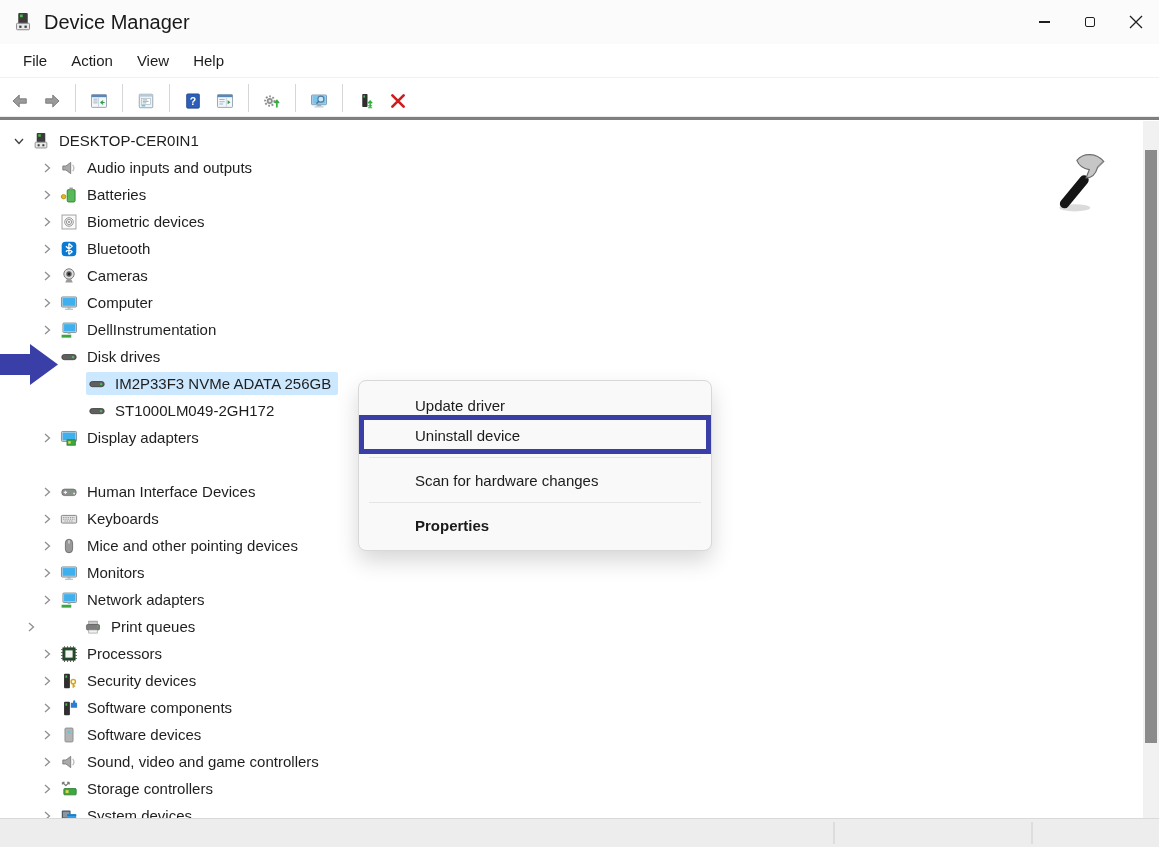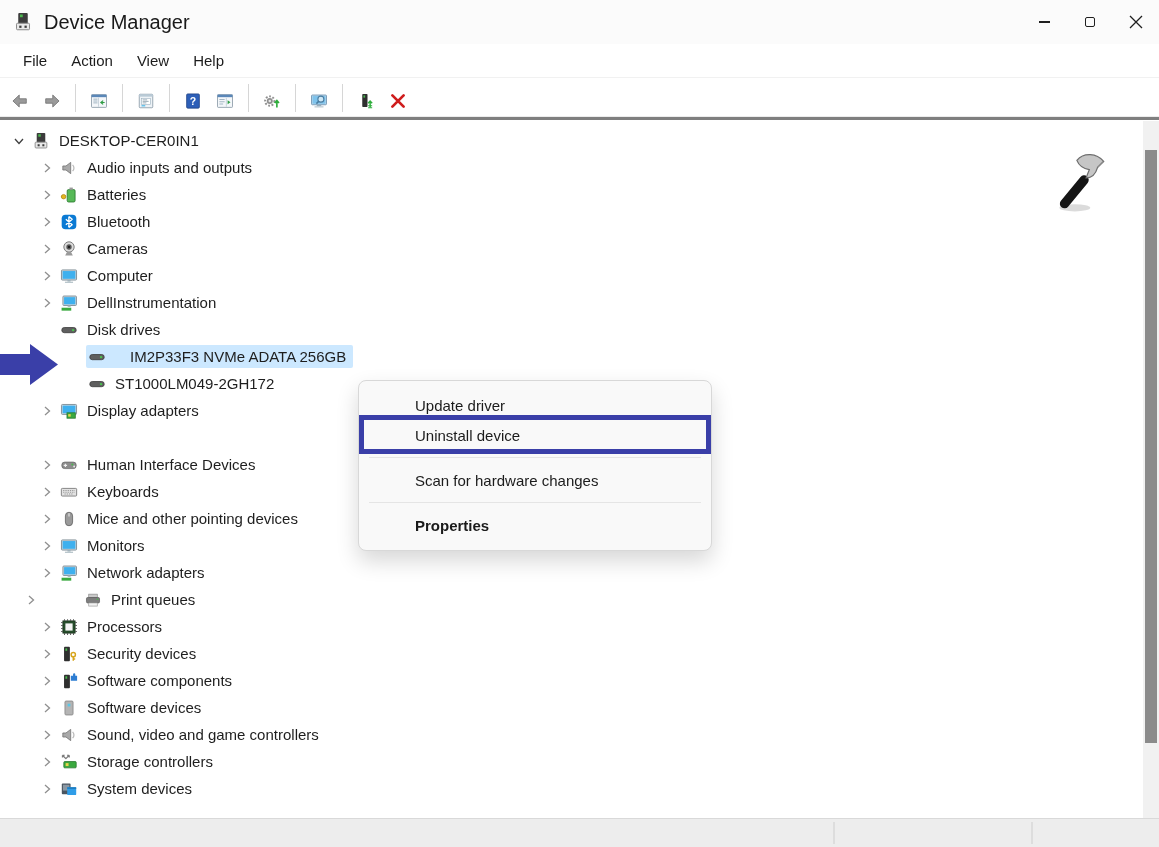--- a/index.html
+++ b/index.html
@@ -35,21 +35,21 @@
   .band { position:absolute; top:116px; left:0; right:0; height:5px;
           background:linear-gradient(#ececec 0 1px, #7f7f7f 1px 4px, #ffffff 4px); }
 
   
   .tree { position:absolute; top:121px; left:0; right:16px; bottom:29px; background:#ffffff; overflow:hidden; padding-top:6px;border-radius:10px; }
   .tree-row { height:27px; display:flex; align-items:center; font-size:15px; color:#1e1e1e; white-space:nowrap; }
   .chev { width:22px; min-width:22px; display:flex; justify-content:center; align-items:center; }
   .chev svg { width:14px; height:14px; }
   .row-core { display:flex; align-items:center; height:23px; padding:0 7px 0 2px; border-radius:2px; }
   .row-core .icon { margin-right:9px; }
-  .row-core.selected { background:#cce8ff;gap:15px; }
+  .row-core.selected { background:#cce8ff; }
 
   
   .scrollbar { position:absolute; top:121px; right:0; width:16px; bottom:29px; background:#f1f1f1; }
   .scroll-thumb { position:absolute; top:29px; left:2px; width:12px; height:593px; background:#8b8b8b; }
 
   
   .bottom-strip { position:absolute; left:0; right:0; bottom:0; height:29px; background:#ededed; border-top:1px solid #d9d9d9; }
   .strip-sep { position:absolute; top:3px; bottom:3px; width:2px; background:#dddddd; }
 
   
@@ -261,20 +261,38 @@
     </div>
     <div class="tree-row" style="padding-left: 36px;">
       <span class="chev">
         <svg viewBox="0 0 14 14">
           <path d="M5 3l4.5 4L5 11" fill="none" stroke="#8f8f8f" stroke-width="1.3"></path>
         </svg>
       </span>
       <span class="row-core">
         <span class="icon">
           <svg viewBox="0 0 16 16">
+            <rect x="1.8" y="1.8" width="12.4" height="12.4" fill="#fafafa" stroke="#9a9a9a" stroke-width="0.8"></rect>
+            <circle cx="8" cy="8" r="3.8" fill="none" stroke="#8a8a8a" stroke-width="0.8"></circle>
+            <circle cx="8" cy="8" r="2.3" fill="none" stroke="#8a8a8a" stroke-width="0.8"></circle>
+            <circle cx="8" cy="8" r="0.9" fill="#8a8a8a"></circle>
+          </svg>
+        </span>
+        <span class="label">Biometric devices</span>
+      </span>
+    </div>
+    <div class="tree-row" style="padding-left: 36px;">
+      <span class="chev">
+        <svg viewBox="0 0 14 14">
+          <path d="M5 3l4.5 4L5 11" fill="none" stroke="#8f8f8f" stroke-width="1.3"></path>
+        </svg>
+      </span>
+      <span class="row-core">
+        <span class="icon">
+          <svg viewBox="0 0 16 16">
             <rect x="1.5" y="1.5" width="13" height="13" rx="3.4" fill="#0a7ad4"></rect>
             <path d="M7.9 3.2v9.6M7.9 3.2l2.9 2.4-5.6 4.8M7.9 12.8l2.9-2.4-5.6-4.8" fill="none" stroke="#fff" stroke-width="1.2" stroke-linejoin="round"></path>
           </svg>
         </span>
         <span class="label">Bluetooth</span>
       </span>
     </div>
     <div class="tree-row" style="padding-left: 36px;">
       <span class="chev">
         <svg viewBox="0 0 14 14">

